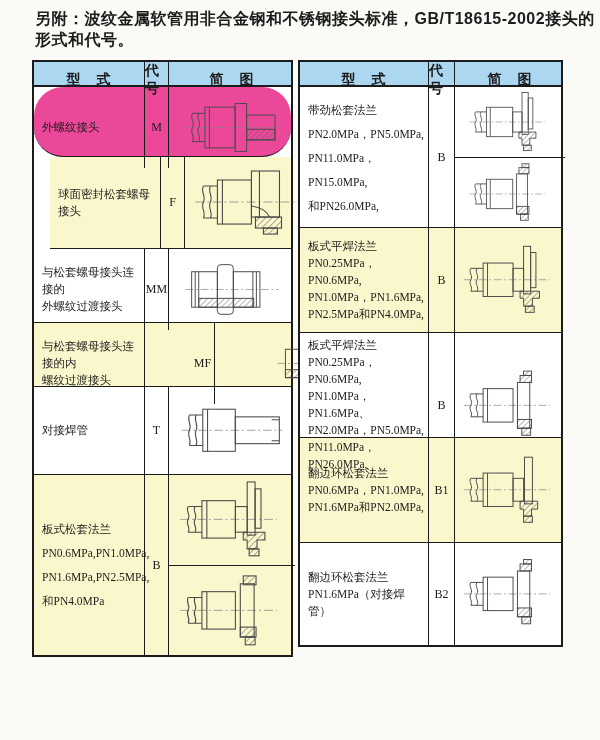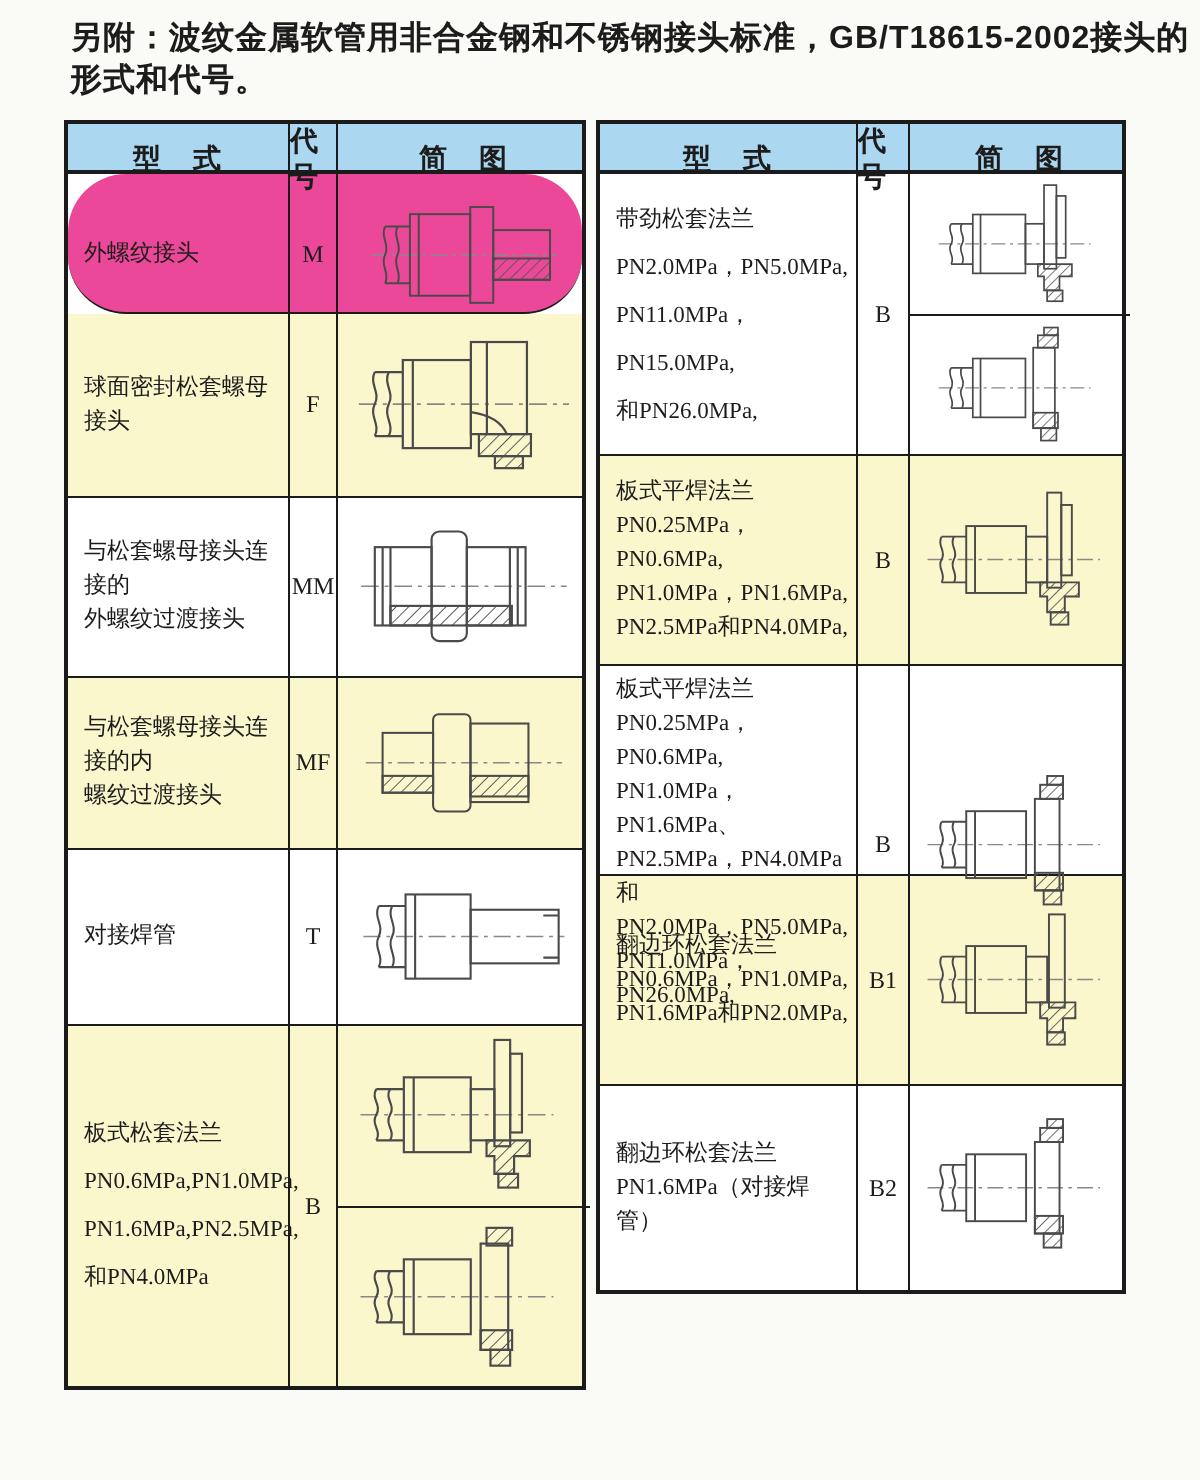--- a/index.html
+++ b/index.html
@@ -215,48 +215,48 @@
       </div>
       <div class="cell codec">M</div>
       <div class="cell diagc">
         <div class="dsub">
           <svg viewBox="0 0 110 80" class="dsvg">
             <use href="#sym-male-thread-joint"></use>
           </svg>
         </div>
       </div>
     </div>
-    <div class="row" style="grid-template-columns: 111px 24px 126px; height: 92px; background: rgb(251, 247, 204);">
+    <div class="row" style="grid-template-columns: 111px 24px 126px; height: 92px; background: rgb(251, 247, 204); margin-left: 16px;">
       <div class="cell typec">
         <div>球面密封松套螺母接头</div>
       </div>
       <div class="cell codec">F</div>
       <div class="cell diagc">
         <div class="dsub">
           <svg viewBox="0 0 110 80" class="dsvg">
             <use href="#sym-swivel-nut-joint"></use>
           </svg>
         </div>
       </div>
     </div>
-    <div class="row" style="grid-template-columns: 111px 24px 126px; height: 90px; background: rgb(255, 255, 255);">
+    <div class="row" style="grid-template-columns: 111px 24px 126px; height: 74px; background: rgb(255, 255, 255);">
       <div class="cell typec">
         <div>与松套螺母接头连接的</div>
         <div>外螺纹过渡接头</div>
       </div>
       <div class="cell codec">MM</div>
       <div class="cell diagc">
         <div class="dsub">
           <svg viewBox="0 0 110 80" class="dsvg">
             <use href="#sym-male-nipple-joint"></use>
           </svg>
         </div>
       </div>
     </div>
-    <div class="row" style="grid-template-columns: 111px 24px 126px; height: 86px; background: rgb(251, 247, 204);">
+    <div class="row" style="grid-template-columns: 111px 24px 126px; height: 64px; background: rgb(251, 247, 204); gap: 46px;">
       <div class="cell typec">
         <div>与松套螺母接头连接的内</div>
         <div>螺纹过渡接头</div>
       </div>
       <div class="cell codec">MF</div>
       <div class="cell diagc">
         <div class="dsub">
           <svg viewBox="0 0 110 80" class="dsvg">
             <use href="#sym-female-nipple-joint"></use>
           </svg>
@@ -339,21 +339,20 @@
             <use href="#sym-flange-tall"></use>
           </svg>
         </div>
       </div>
     </div>
     <div class="row" style="grid-template-columns: 129px 26px 110px; height: 105px; background: rgb(255, 255, 255);">
       <div class="cell typec">
         <div>板式平焊法兰</div>
         <div>PN0.25MPa，PN0.6MPa,</div>
         <div>PN1.0MPa，PN1.6MPa、</div>
-        <div>PN2.5MPa，PN4.0MPa和</div>
         <div>PN2.0MPa，PN5.0MPa,</div>
         <div>PN11.0MPa，PN26.0MPa,</div>
       </div>
       <div class="cell codec">B</div>
       <div class="cell diagc">
         <div class="dsub">
           <svg viewBox="0 0 110 80" class="dsvg">
             <use href="#sym-flange-ring-stub"></use>
           </svg>
         </div>

